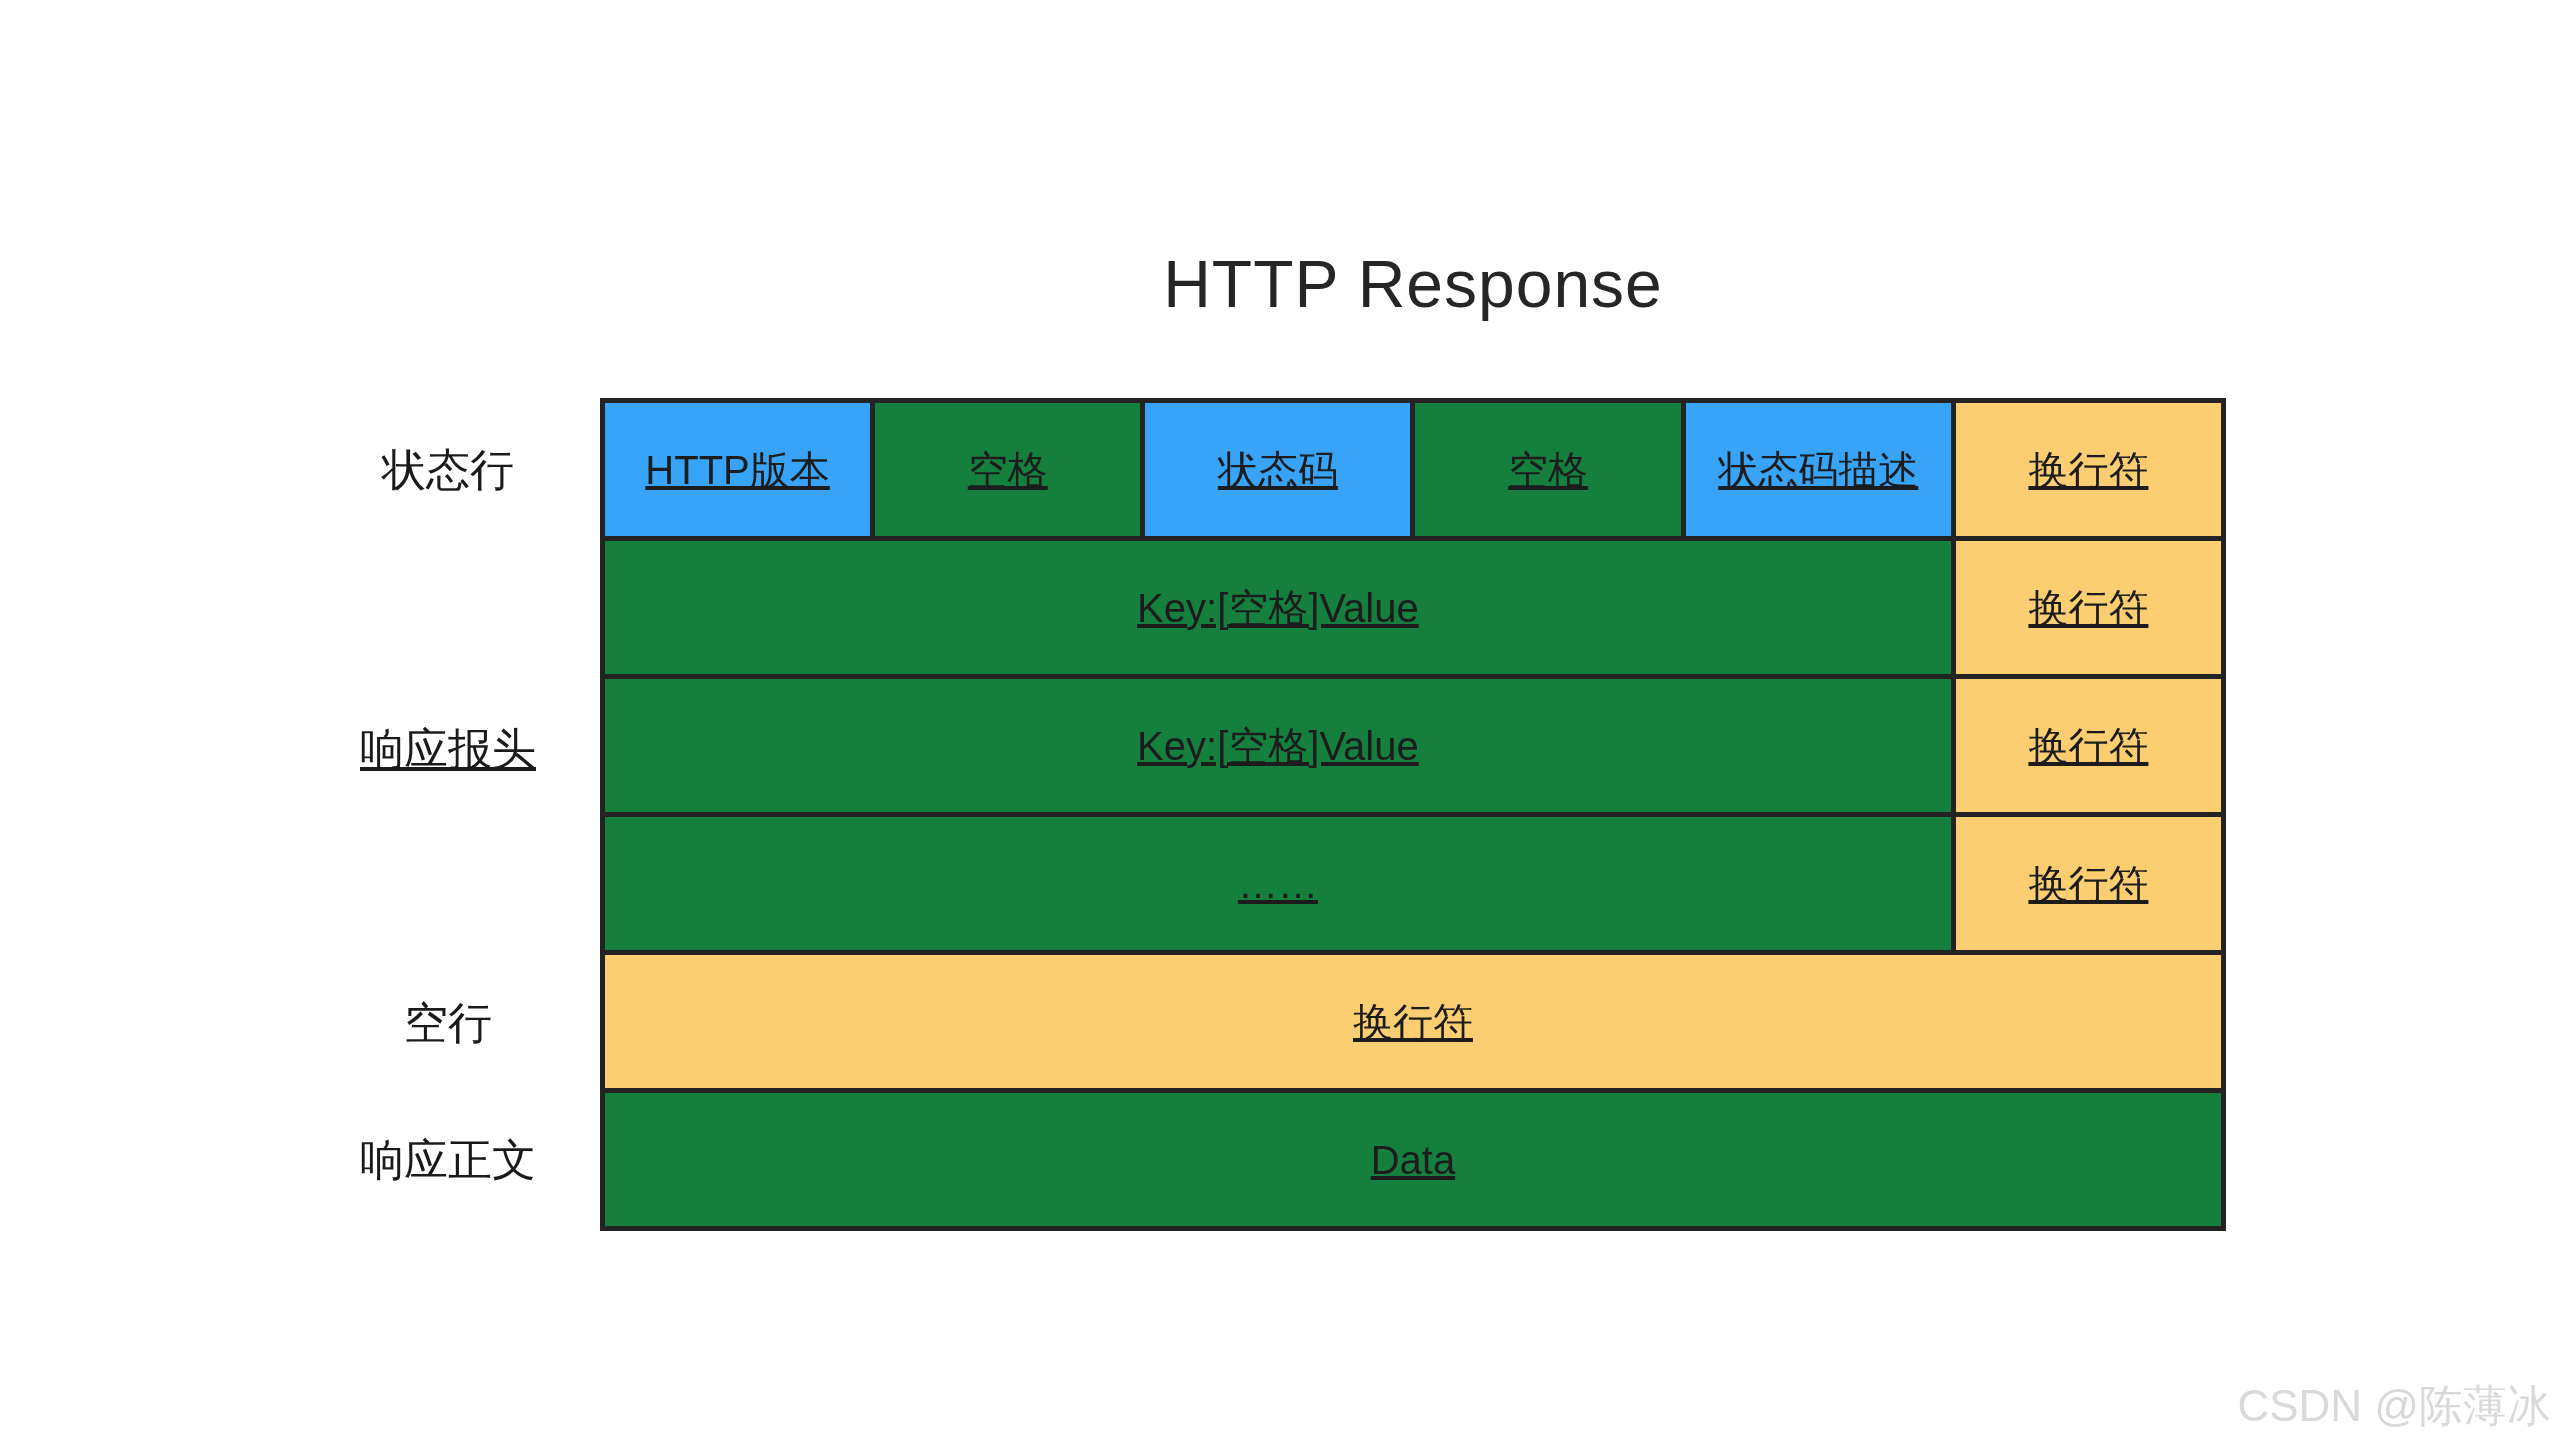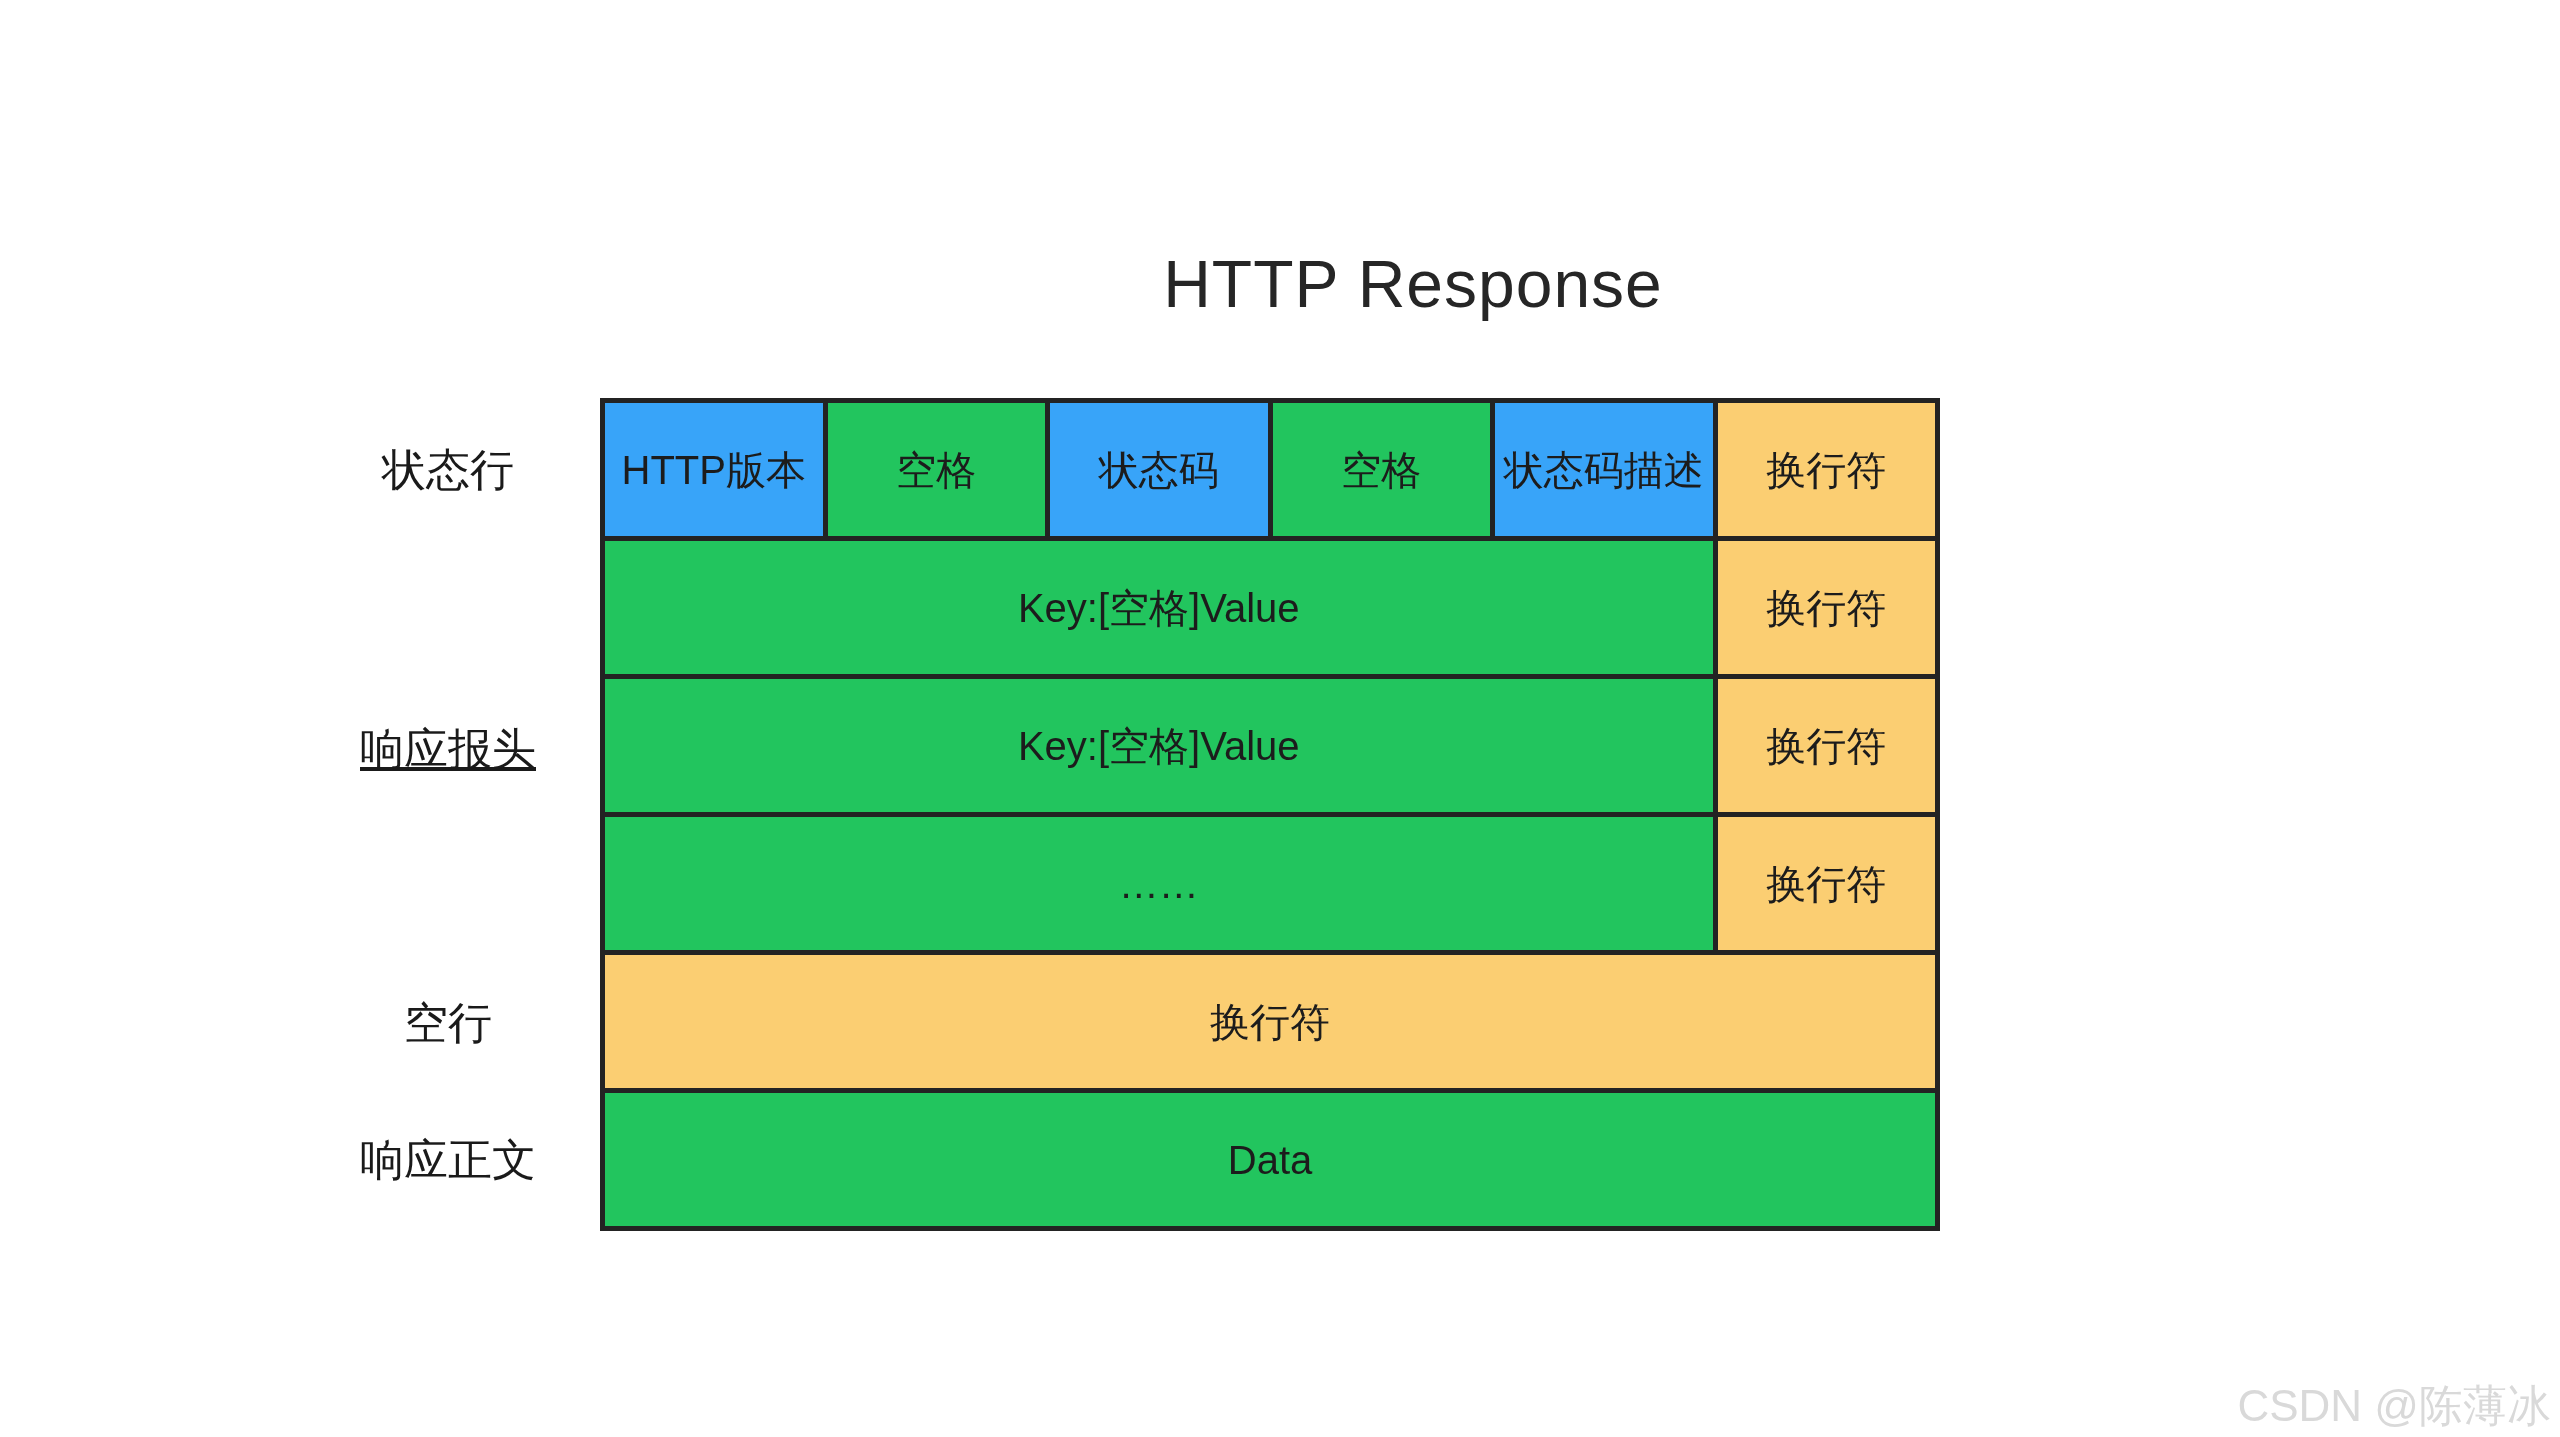--- a/index.html
+++ b/index.html
@@ -32,36 +32,37 @@
     text-align: center;
     font-size: 66px;
     font-weight: 500;
     letter-spacing: 1px;
     color: #262626;
   }
   .struct-table {
     position: absolute;
     left: 592px;
     top: 390px;
-    width: 1340px;
+    width: 1626px;
     height: 833px;
     background: var(--border);
     padding: 5px;
     display: grid;
     grid-template-columns: repeat(6, 1fr);
     grid-template-rows: repeat(6, 1fr);
     gap: 5px;
+    text-decoration: underline;
   }
   .cell {
     display: flex;
     align-items: center;
     justify-content: center;
     font-size: 40px;
     line-height: 1.2;
-    background: #22c55e;
+    background: #15803d;
     white-space: nowrap;
   }
   .cell.blue   { background: var(--blue); }
   .cell.orange { background: var(--orange); }
   .cell.span5  { grid-column: span 5; }
   .cell.span6  { grid-column: span 6; }
   .row-label {
     position: absolute;
     left: 290px;
     width: 300px;

